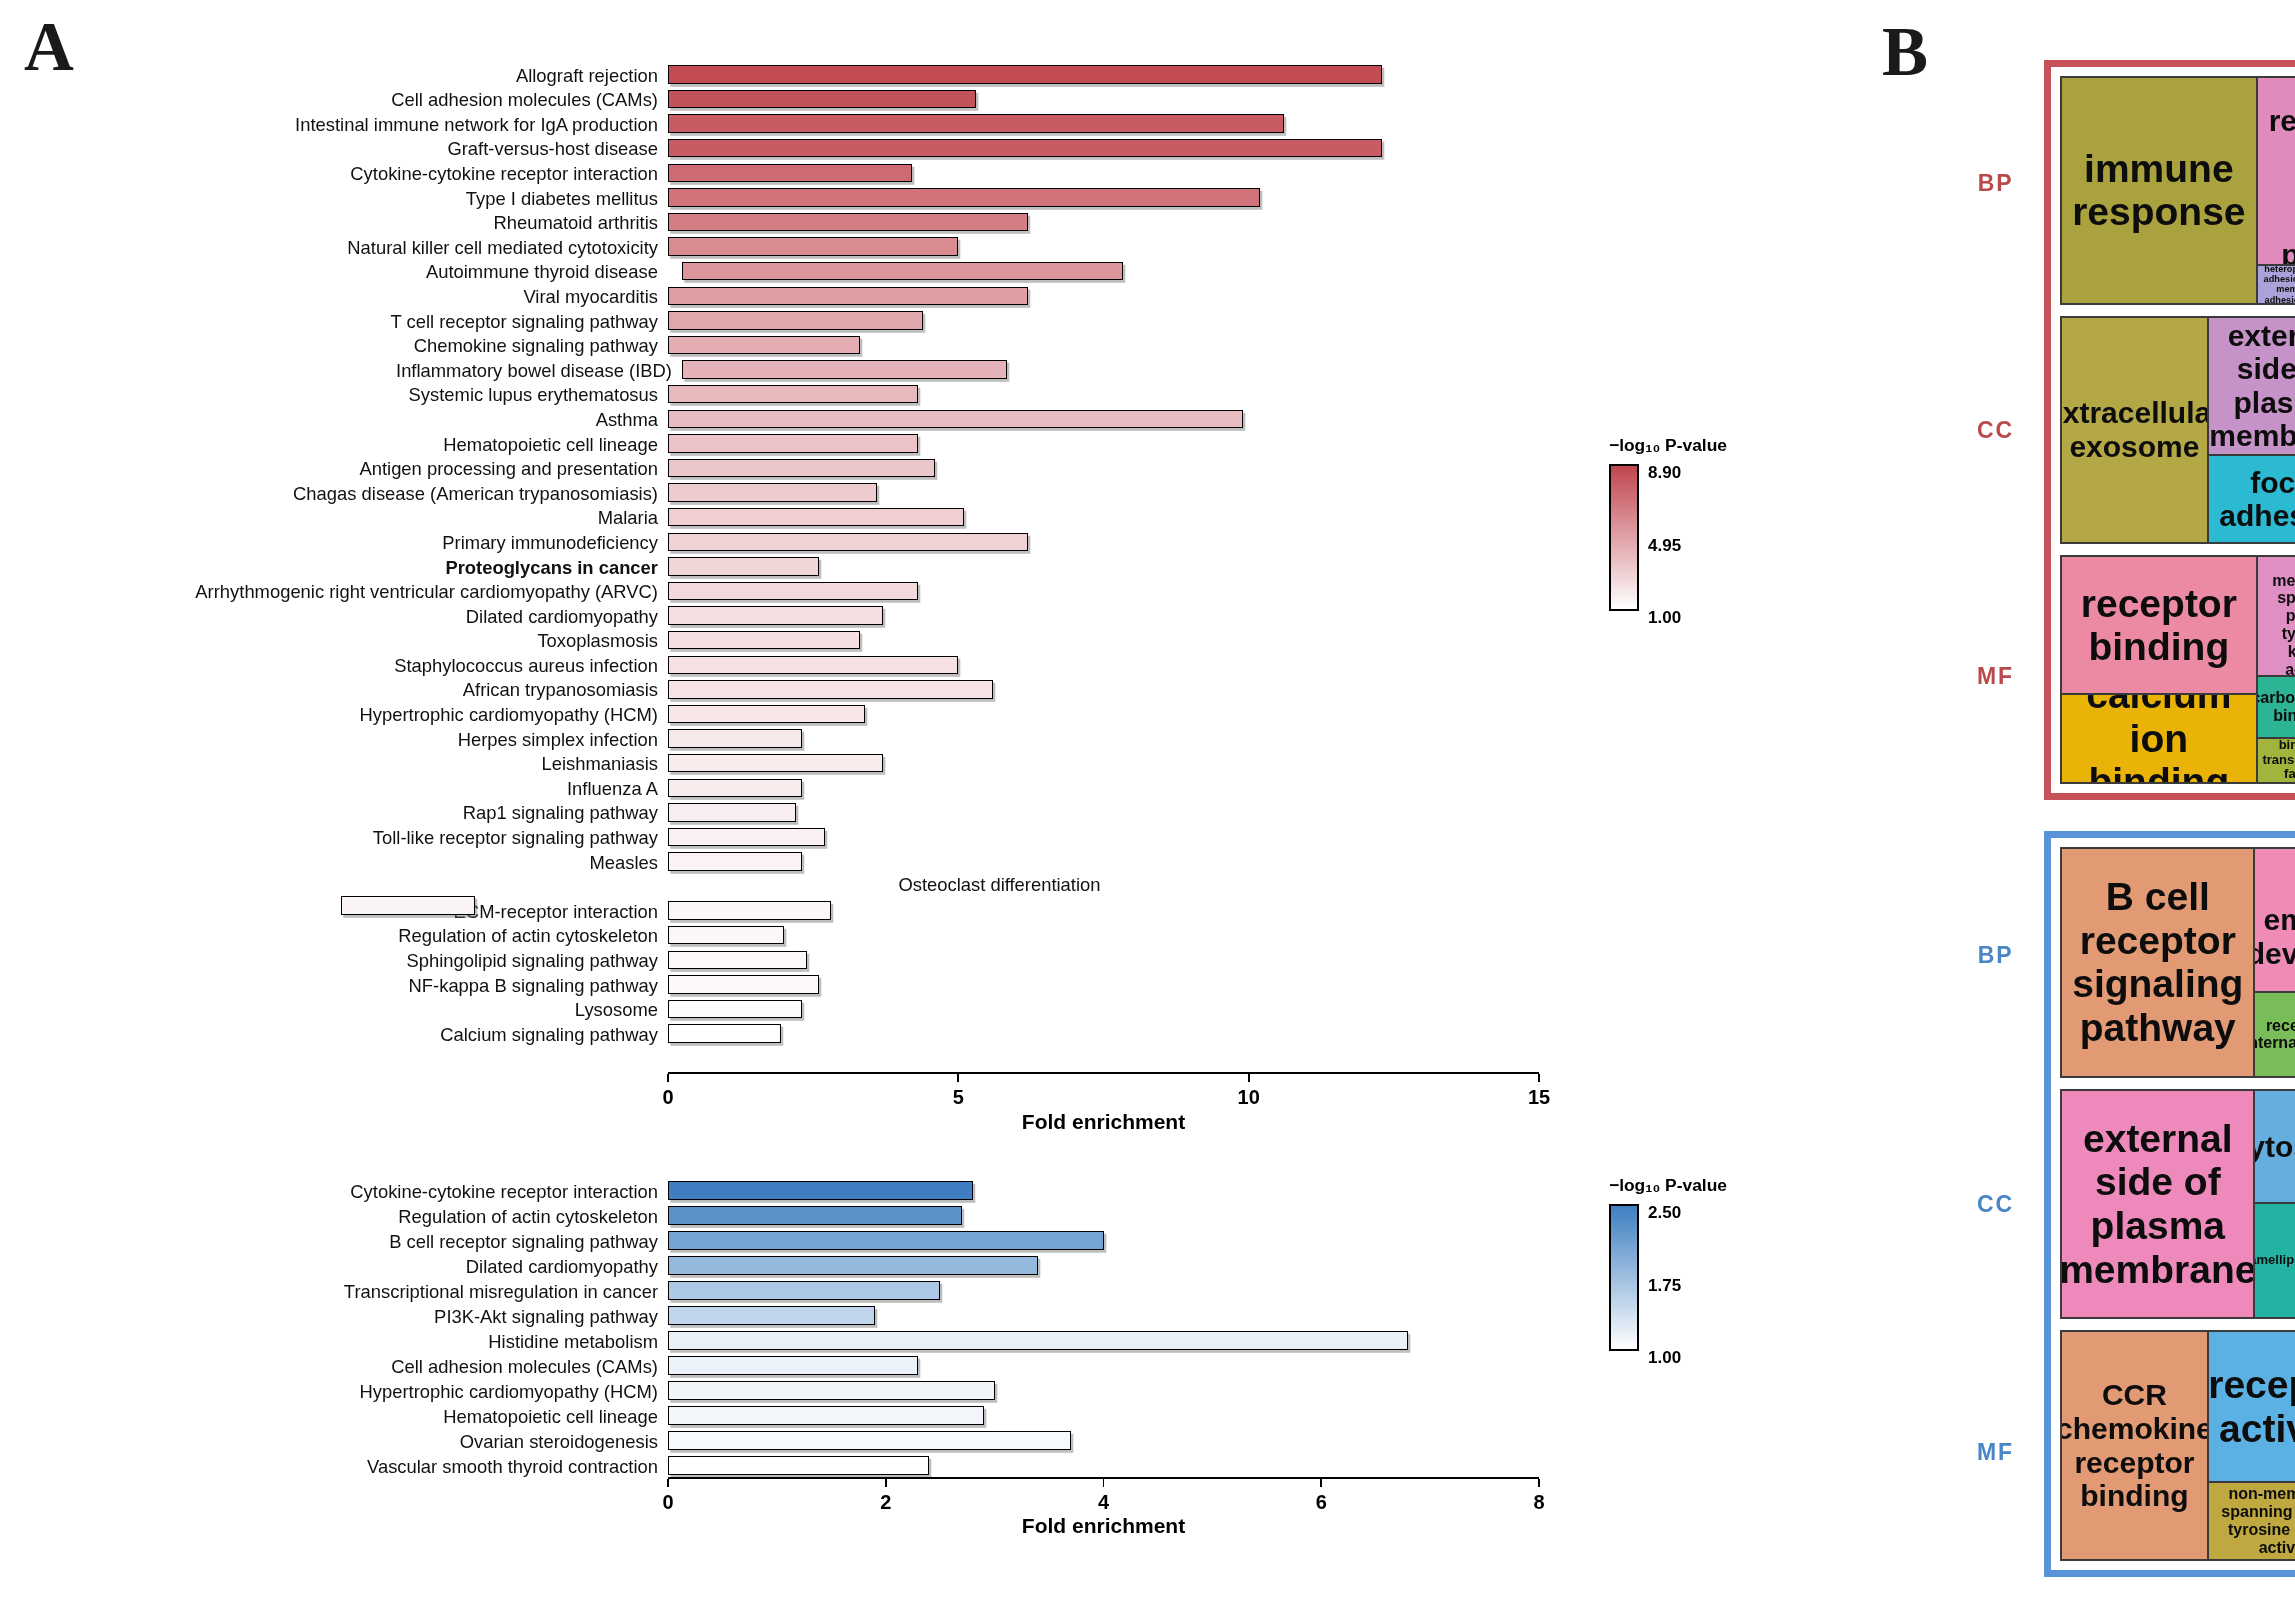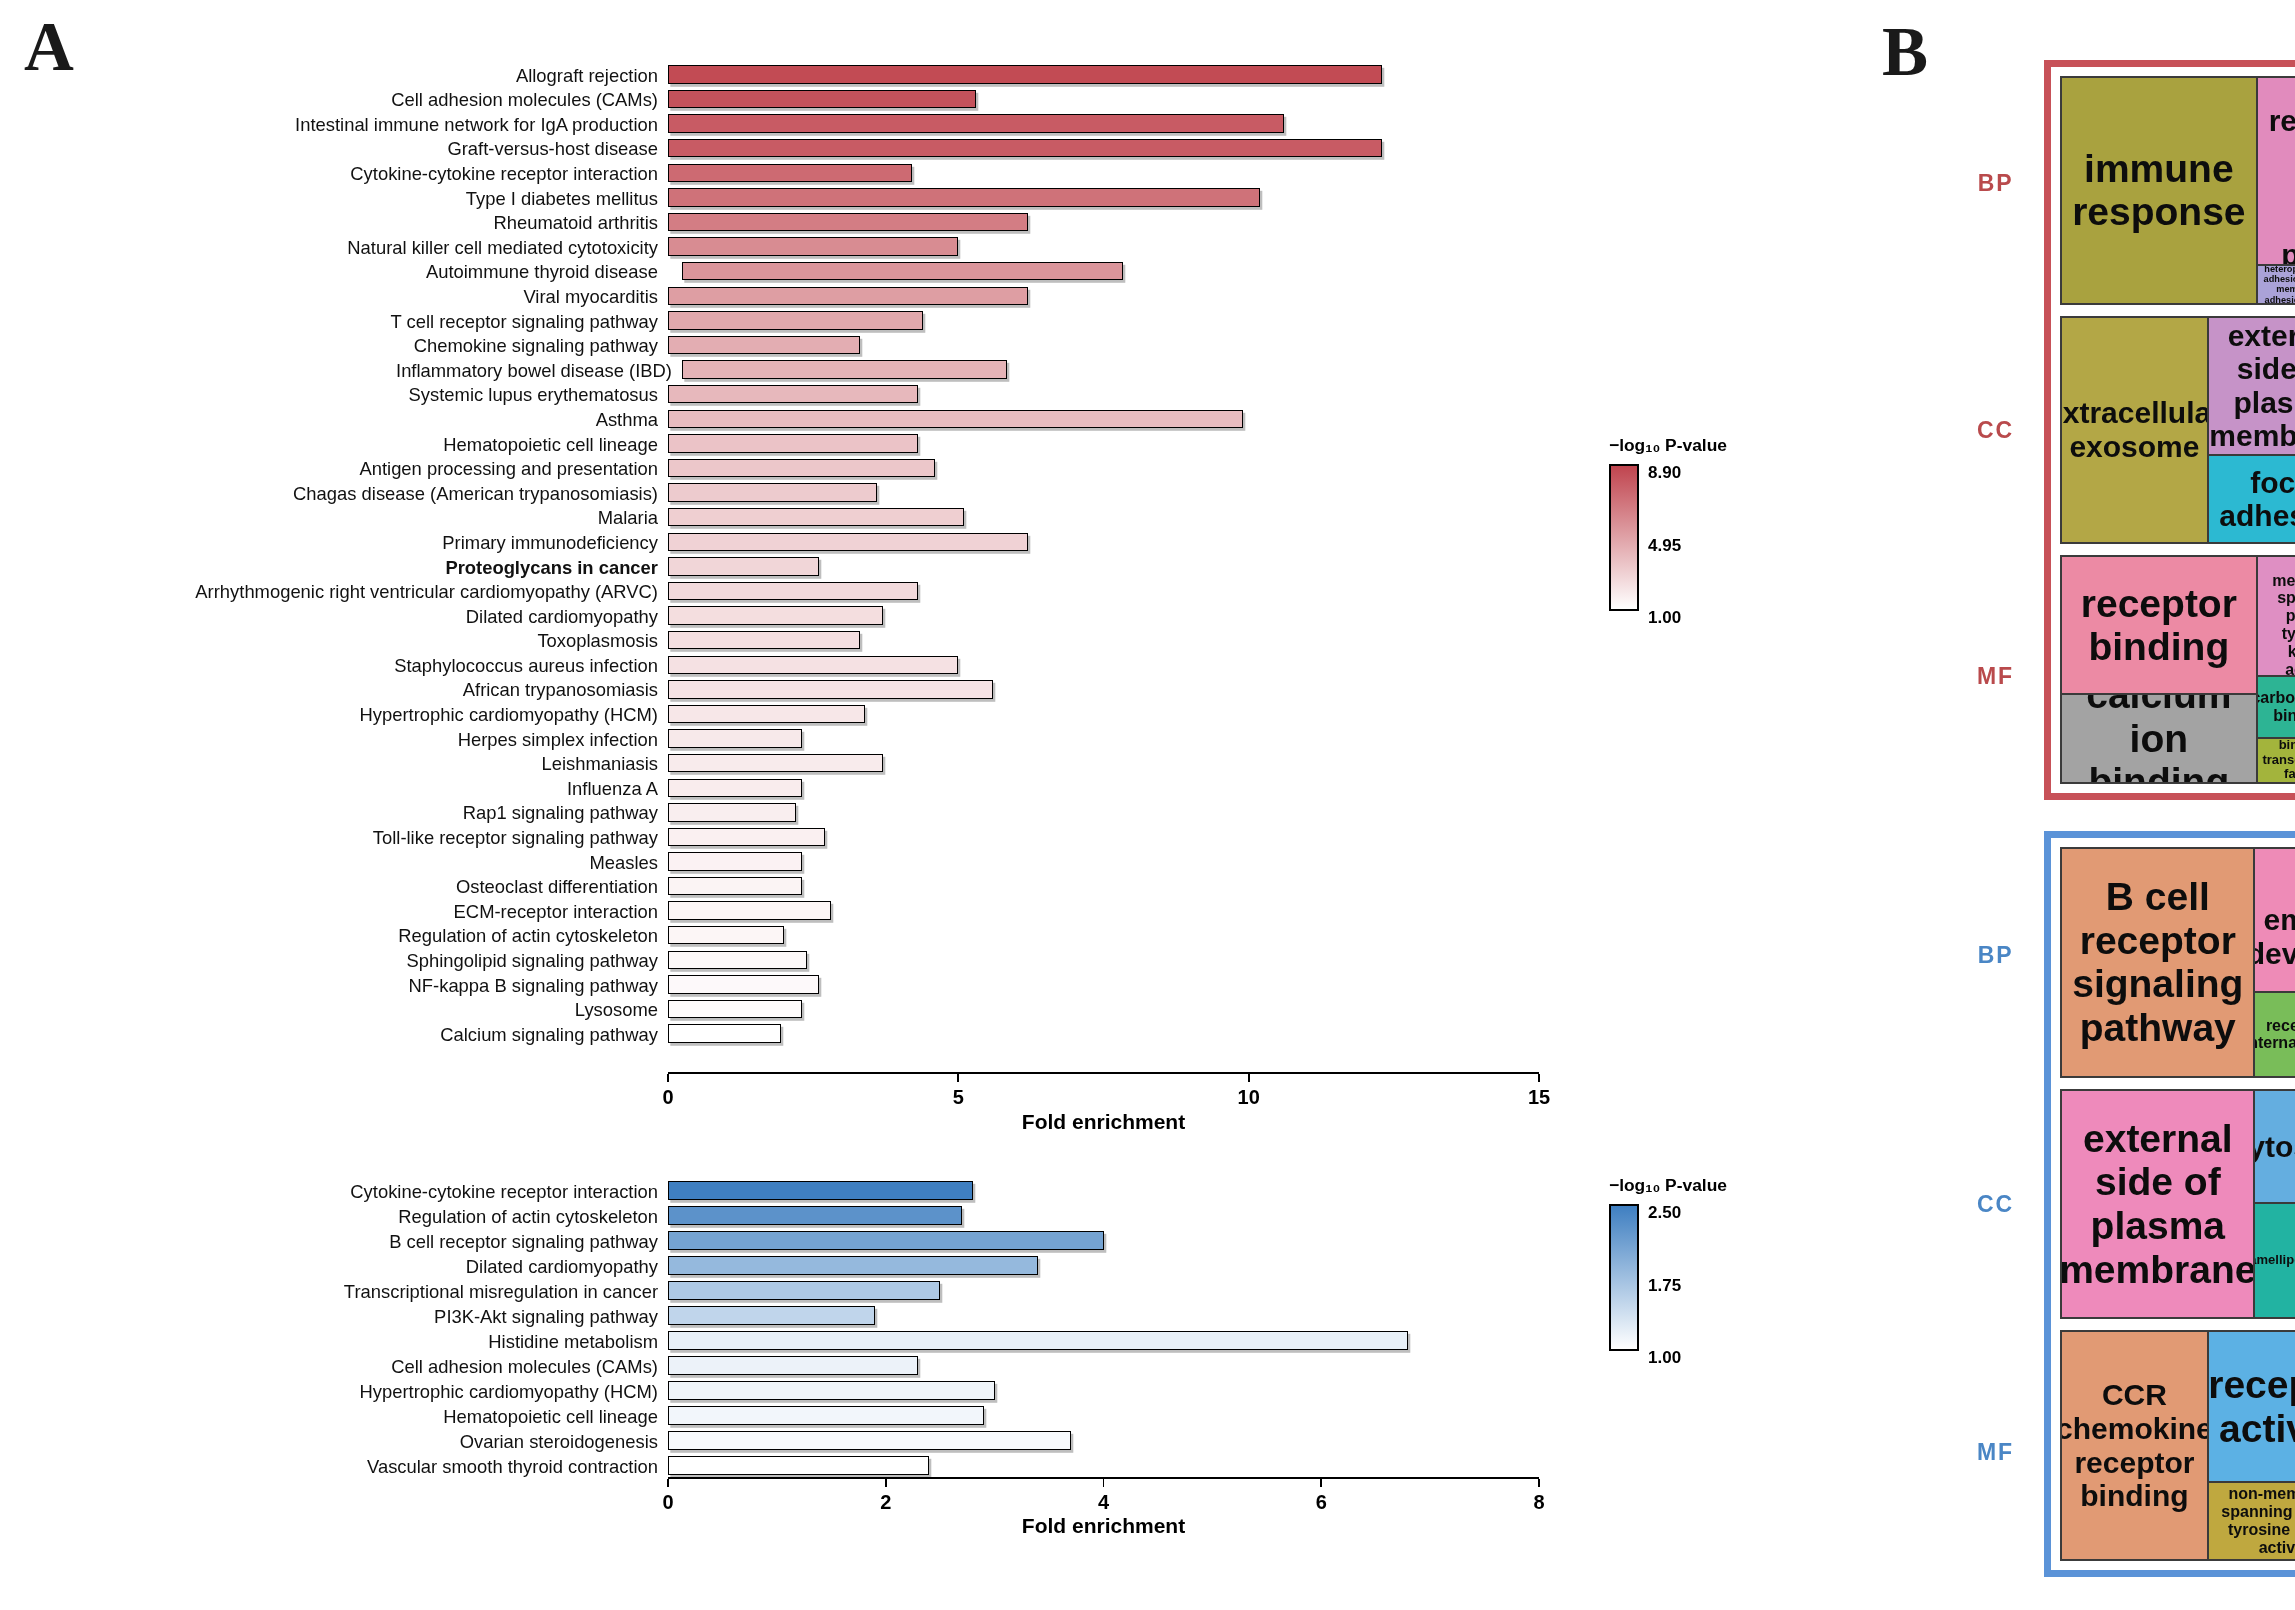--- a/index.html
+++ b/index.html
@@ -239,21 +239,21 @@
         <div class="bar-track">
           <div class="bar" style="width: 18%; background: rgb(250, 240, 241);"></div>
         </div>
       </div>
       <div class="bar-row" style="height: 24.6px;">
         <div class="bar-label">Measles</div>
         <div class="bar-track">
           <div class="bar" style="width: 15.3333%; background: rgb(251, 242, 243);"></div>
         </div>
       </div>
-      <div class="bar-row" style="height: 24.6px;">
+      <div class="bar-row" style="height: 24.6px; flex-direction: column;">
         <div class="bar-label">Osteoclast differentiation</div>
         <div class="bar-track">
           <div class="bar" style="width: 15.3333%; background: rgb(251, 244, 244);"></div>
         </div>
       </div>
       <div class="bar-row" style="height: 24.6px;">
         <div class="bar-label">ECM-receptor interaction</div>
         <div class="bar-track">
           <div class="bar" style="width: 18.6667%; background: rgb(252, 246, 246);"></div>
         </div>
@@ -421,21 +421,21 @@
           <div class="tm-cell fs-lg" style="left: 46%; top: 0%; width: 48.5%; height: 83%; background: rgb(225, 139, 189);">positive regulation of tumor necrosis factor production</div>
           <div class="tm-cell fs-xxs" style="left: 46%; top: 83%; width: 24.5%; height: 17%; background: rgb(170, 162, 216);">heterophilic cell-cell adhesion via plasma membrane cell adhesion molecules</div>
         </div>
         <div class="tm-section">
           <div class="tm-cell fs-lg" style="left: 0%; top: 0%; width: 34.5%; height: 100%; background: rgb(179, 167, 70);">extracellular exosome</div>
           <div class="tm-cell fs-lg" style="left: 34.5%; top: 0%; width: 36.5%; height: 61%; background: rgb(198, 147, 200);">external side of plasma membrane</div>
           <div class="tm-cell fs-lg" style="left: 34.5%; top: 61%; width: 36.5%; height: 39%; background: rgb(44, 185, 210);">focal adhesion</div>
         </div>
         <div class="tm-section">
           <div class="tm-cell fs-xl" style="left: 0%; top: 0%; width: 46%; height: 61%; background: rgb(236, 138, 164);">receptor binding</div>
-          <div class="tm-cell fs-xl" style="left: 0%; top: 61%; width: 46%; height: 39%; background: #a3a3a3;">calcium ion binding</div>
+          <div class="tm-cell fs-xl" style="left: 0%; top: 61%; width: 46%; height: 39%; background: #eab308;">calcium ion binding</div>
           <div class="tm-cell fs-sm" style="left: 46%; top: 0%; width: 26.5%; height: 53%; background: rgb(223, 143, 195);">non-membrane spanning protein tyrosine kinase activity</div>
           <div class="tm-cell fs-sm" style="left: 46%; top: 53%; width: 21.5%; height: 27%; background: rgb(45, 180, 148);">carbohydrate binding</div>
           <div class="tm-cell fs-xs" style="left: 46%; top: 80%; width: 21.5%; height: 20%; background: rgb(163, 180, 60);">nucleic acid binding transcription factor activity</div>
         </div>
       </div>
     </div>
   <div id="tm1" class="tm-group" style="left:1947px;top:831px;width:556px;height:746px;">
       <div class="tm-side">
         <div style="color: rgb(74, 134, 197);">BP</div>
         <div style="color: rgb(74, 134, 197);">CC</div>

